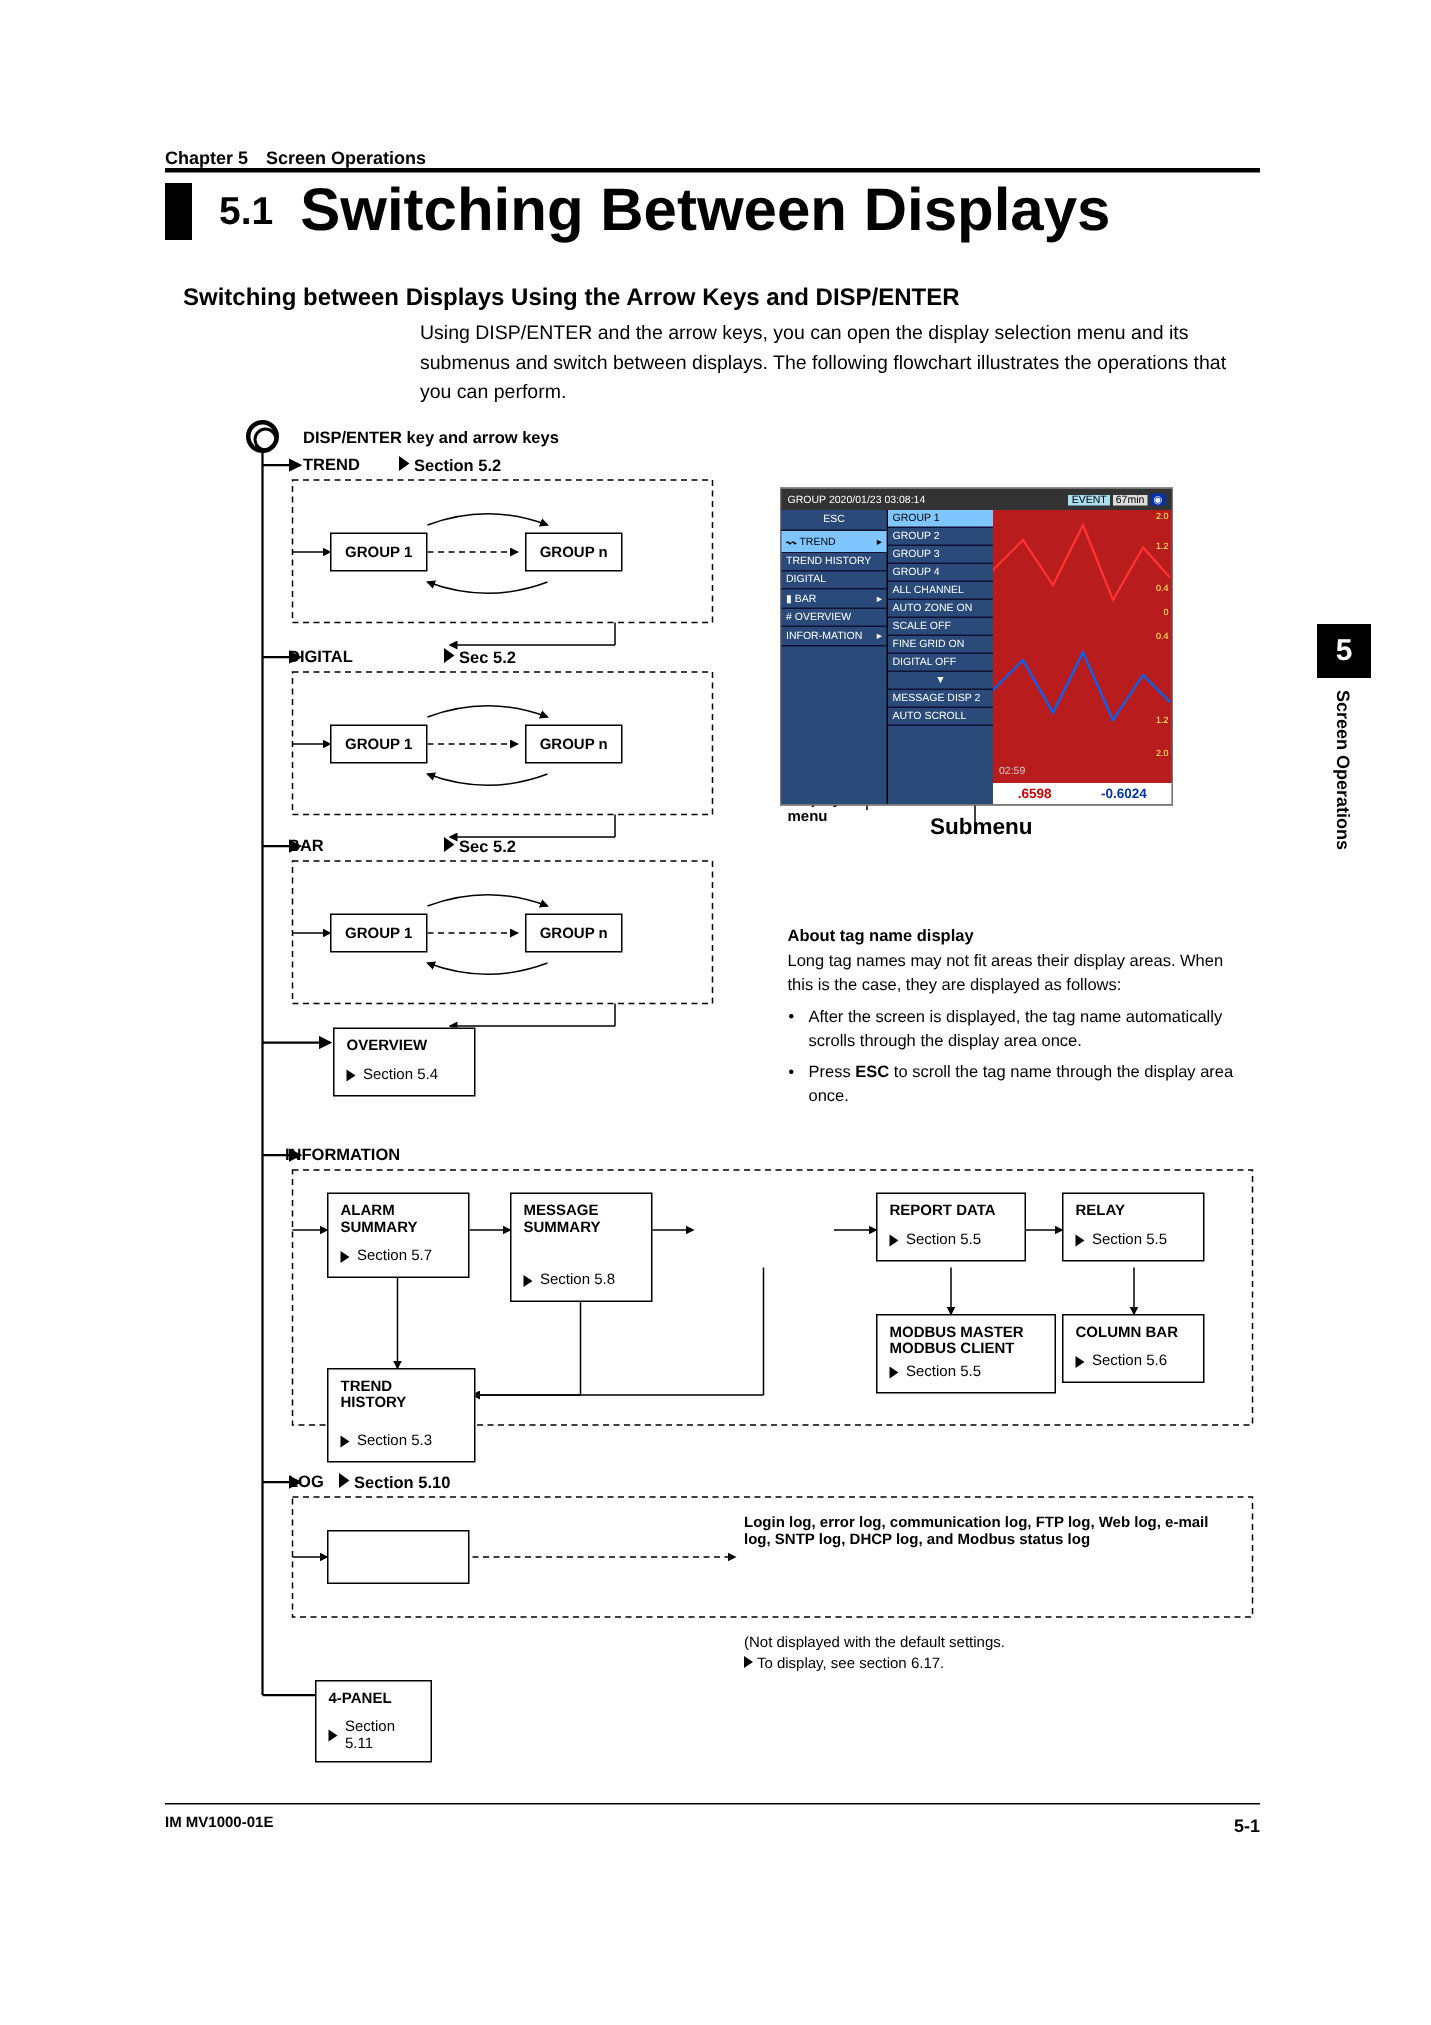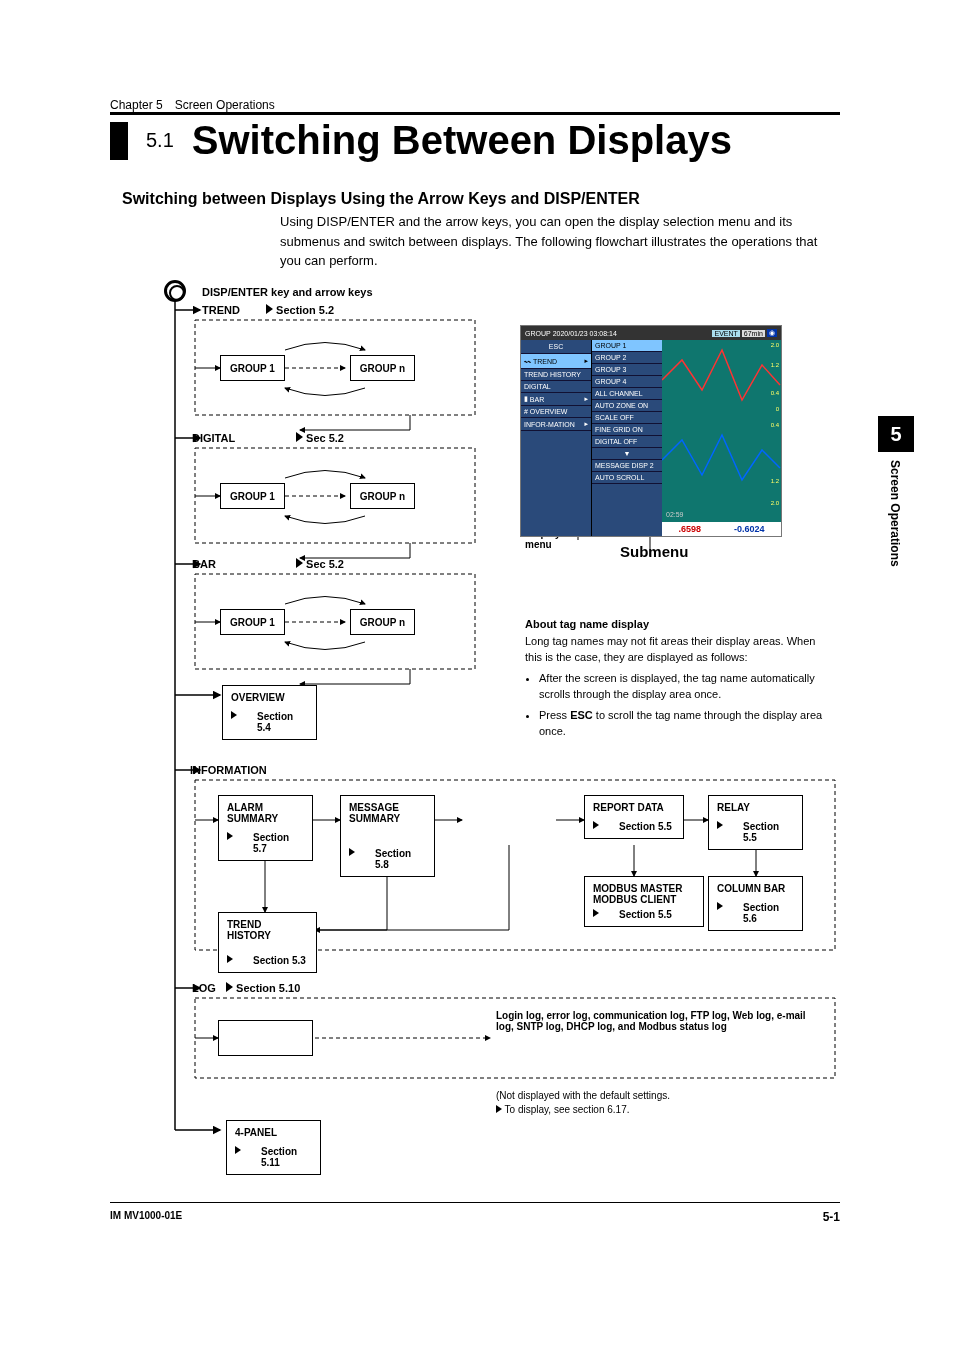--- a/index.html
+++ b/index.html
@@ -1,41 +1,41 @@
 <!DOCTYPE html>
 <html><head>
 <meta charset="utf-8">
 <style>
   html,body{margin:0;padding:0;background:#fff;font-family:Arial,Helvetica,sans-serif;color:#000}
   .page{width:954px;height:1350px;position:relative;margin:0 auto;background:#fff}
-  .chapter{position:absolute;left:110px;top:98px;font-size:12px;font-weight:normal}
+  .chapter{position:absolute;left:110px;top:98px;font-size:12px;font-weight:bold}
   .rule{position:absolute;left:110px;top:112px;width:730px;border-top:3px solid #000}
   .titlebar{position:absolute;left:110px;top:118px;display:flex;align-items:center;gap:18px}
   .titlebar .block{width:18px;height:38px;background:#000}
-  .titlebar .num{font-size:20px;font-weight:normal}
+  .titlebar .num{font-size:26px;font-weight:bold}
   .titlebar .txt{font-size:40px;font-weight:bold}
   .subhead{position:absolute;left:122px;top:190px;font-size:16px;font-weight:bold}
   .intro{position:absolute;left:280px;top:212px;width:560px;font-size:13px;line-height:1.5}
   
   .sidetab{position:absolute;right:40px;top:416px;width:36px}
   .sidetab .sq{width:36px;height:36px;background:#000;color:#fff;font-size:20px;font-weight:bold;display:flex;align-items:center;justify-content:center}
   .sidetab .vlabel{writing-mode:vertical-rl;font-size:12px;font-weight:bold;margin-top:8px;margin-left:10px}
   
   .footrule{position:absolute;left:110px;top:1202px;width:730px;border-top:1px solid #000}
   .foot-l{position:absolute;left:110px;top:1210px;font-size:10px;font-weight:bold}
   .foot-r{position:absolute;right:114px;top:1210px;font-size:12px;font-weight:bold}
 
   
   .diag{position:absolute;left:110px;top:280px;width:730px;height:900px}
   .diag svg{position:absolute;left:0;top:0}
   .lbl{position:absolute;font-size:11px;font-weight:bold}
   .lbl.small{font-size:10px;font-weight:normal}
   .box{position:absolute;border:1px solid #000;background:#fff;font-size:10px;font-weight:bold;display:flex;align-items:center;padding:0 8px;box-sizing:border-box}
   .box2{position:absolute;border:1px solid #000;background:#fff;font-size:10px;font-weight:bold;padding:6px 8px;box-sizing:border-box}
-  .secref{font-size:10px;font-weight:bold;display:inline-flex;gap:20px}
+  .secref{font-size:10px;font-weight:normal;display:inline-flex;align-items:center;gap:5px}
   .tri{width:0;height:0;border-left:7px solid #000;border-top:5px solid transparent;border-bottom:5px solid transparent;display:inline-block}
   .tri-sm{width:0;height:0;border-left:6px solid #000;border-top:4px solid transparent;border-bottom:4px solid transparent;display:inline-block}
   .ring{position:absolute;width:22px;height:22px;border-radius:50%;background:#fff;border:3px solid #000;box-sizing:border-box}
   .ring::after{content:"";position:absolute;left:2px;top:2px;width:12px;height:12px;border-radius:50%;border:2px solid #000}
   .body-txt{position:absolute;font-size:11px;line-height:1.5}
   .body-txt b{font-weight:bold}
   ul.bul{margin:4px 0 0 0;padding-left:14px}
   ul.bul li{margin-bottom:4px}
 
   
@@ -45,21 +45,21 @@
   .shot .hdr .chip{background:#fdf;color:#000;padding:0 2px;margin-left:2px}
   .shot .body{display:flex;height:calc(100% - 14px)}
   .shot .menu{width:70px;background:#2a4a7a;border-right:1px solid #000}
   .shot .menu .esc{background:#2a4a7a;color:#fff;text-align:center;padding:3px 0;font-size:7px;border-bottom:1px solid #113}
   .shot .menu .mi{display:flex;align-items:center;padding:2px 3px;font-size:7px;border-bottom:1px solid #113;color:#fff}
   .shot .menu .mi.sel{background:#7fc5ff;color:#000}
   .shot .menu .mi .ar{margin-left:auto;font-size:7px}
   .shot .sub{width:70px;background:#2a4a7a}
   .shot .sub .si{padding:2px 3px;font-size:7px;border-bottom:1px solid #113;color:#fff}
   .shot .sub .si.sel{background:#7fc5ff;color:#000}
-  .shot .plot{flex:1;background:#0f766e;position:relative}
+  .shot .plot{flex:1;background:#b91c1c;position:relative}
   .shot .plot .scale{position:absolute;right:2px;color:#ff6;font-size:6px}
   .shot .plot .val{position:absolute;bottom:0;left:0;right:0;background:#fff;color:#000;display:flex;justify-content:space-around;font-size:9px;font-weight:bold;padding:2px 0}
 </style>
 </head>
 <body>
 
 <div class="page">
   <div class="chapter">Chapter 5 Screen Operations</div>
   <div class="rule"></div>
   <div class="titlebar">
@@ -229,21 +229,21 @@
         </div>
     </div>
 
     <div class="lbl" style="left:82px;top:702px">LOG</div>
     <div class="lbl" style="left:116px;top:702px"><span class="tri"></span> <span>Section 5.10</span></div>
     <div class="box" style="left:108px;top:740px;width:95px;height:36px"></div>
     <div class="lbl" style="left:386px;top:730px;width:330px;font-size:10px">Login log, error log, communication log, FTP log, Web log, e-mail log, SNTP log, DHCP log, and Modbus status log</div>
     <div class="lbl small" style="left:386px;top:810px">(Not displayed with the default settings.</div>
     <div class="lbl small" style="left:386px;top:824px"><span class="tri-sm"></span> <span>To display, see section 6.17.</span></div>
 
-    <div class="box2" style="left:116px;top:840px;width:95px">
+    <div class="box2" style="left:100px;top:840px;width:78px">
       <div>4-PANEL</div>
       <div class="secref" style="margin-top:8px">
           <span class="tri-sm"></span>
           <span>Section 5.11</span>
         </div>
     </div>
 
     <div class="lbl" style="left:415px;top:248px;width:110px;font-size:10px">Display selection menu</div>
     <div class="lbl" style="left:510px;top:263px;font-size:15px">Submenu</div>
 

